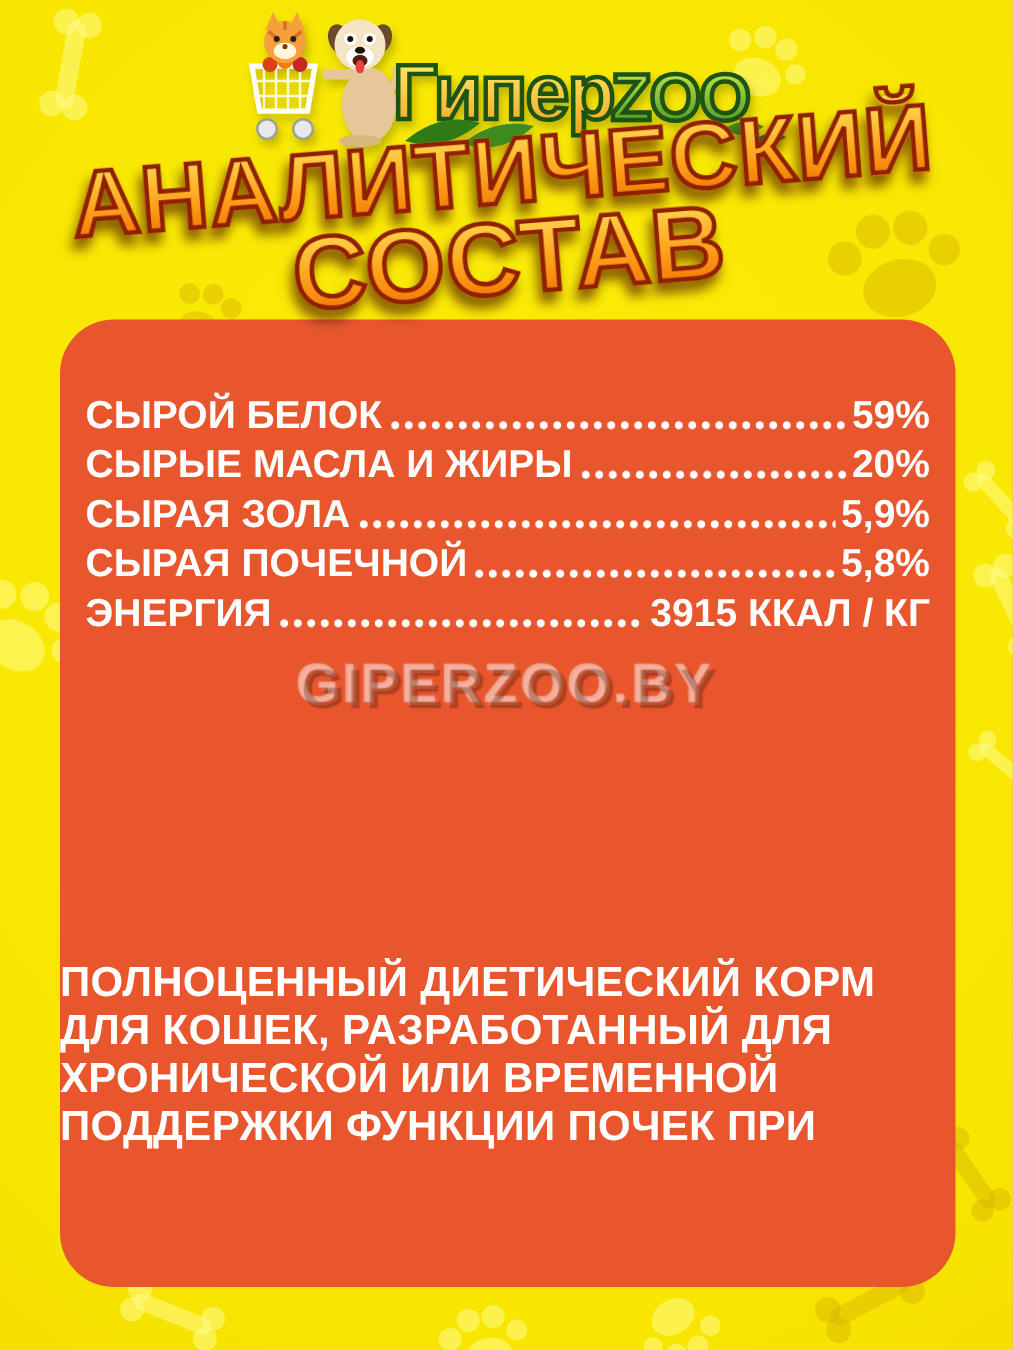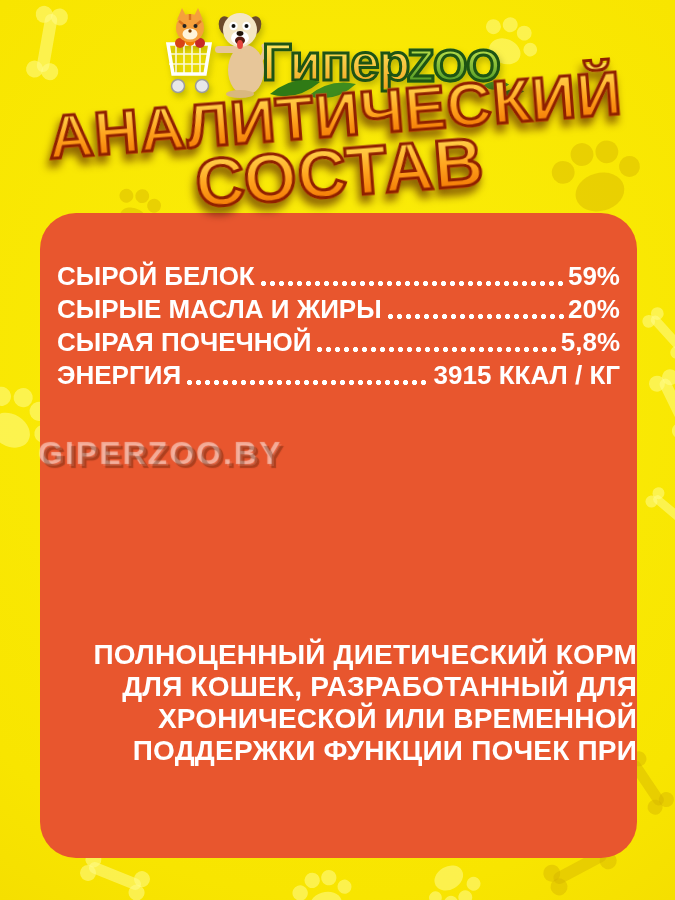--- a/index.html
+++ b/index.html
@@ -50,25 +50,25 @@
   .title-line2{font-size:68px;margin-top:-8px}
 
   
   .panel{position:absolute;left:40px;top:213px;width:597px;height:645px;z-index:2;
          background:var(--panel);border-radius:36px;color:var(--panel-text)}
   .rows{position:absolute;top:46px;left:17px;right:17px}
   .row{display:flex;align-items:flex-end;height:33px;font-size:26px;font-weight:bold;white-space:nowrap}
   .row .leader{flex:1;height:7px;margin:0 4px 5px 4px;min-width:12px;
        background-image:radial-gradient(circle,var(--panel-text) 2.4px,transparent 2.9px);
        background-size:9px 7px;background-position:0 50%;background-repeat:repeat-x}
-  .watermark{position:absolute;top:224px;left:0;width:100%;z-index:3;
-       font-size:32px;font-weight:bold;letter-spacing:2px;
+  .watermark{position:absolute;top:224px;left:0;width:100%;text-align:center;z-index:3;
+       font-size:37px;font-weight:bold;letter-spacing:2px;
        color:rgba(255,255,255,.10);
        text-shadow:2px 2px 1px rgba(80,25,5,.38),-2px -2px 1px rgba(255,255,255,.5)}
-  .description{position:absolute;top:426px;left:0;width:100%;text-align:right;
+  .description{position:absolute;top:426px;left:0;width:100%;text-align:left;
        font-size:28px;font-weight:bold;line-height:32px;letter-spacing:.2px}
   .description div{white-space:nowrap}
 </style>
 </head>
 <body>
 
 <div class="deco light" style="left:8px;top:26px;width:78px;height:34px;transform:rotate(100deg)">
   <svg viewBox="0 0 100 44" fill="currentColor">
       <circle cx="14" cy="12" r="11"></circle>
       <circle cx="14" cy="32" r="11"></circle>
@@ -254,20 +254,25 @@
       <span>СЫРОЙ БЕЛОК</span>
       <span class="leader"></span>
       <span>59%</span>
     </div>
     <div class="row">
       <span>СЫРЫЕ МАСЛА И ЖИРЫ</span>
       <span class="leader"></span>
       <span>20%</span>
     </div>
     <div class="row">
+      <span>СЫРАЯ ЗОЛА</span>
+      <span class="leader"></span>
+      <span>5,9%</span>
+    </div>
+    <div class="row">
       <span>СЫРАЯ ПОЧЕЧНОЙ</span>
       <span class="leader"></span>
       <span>5,8%</span>
     </div>
     <div class="row">
       <span>ЭНЕРГИЯ</span>
       <span class="leader"></span>
       <span>3915 ККАЛ / КГ</span>
     </div>
   </div>

